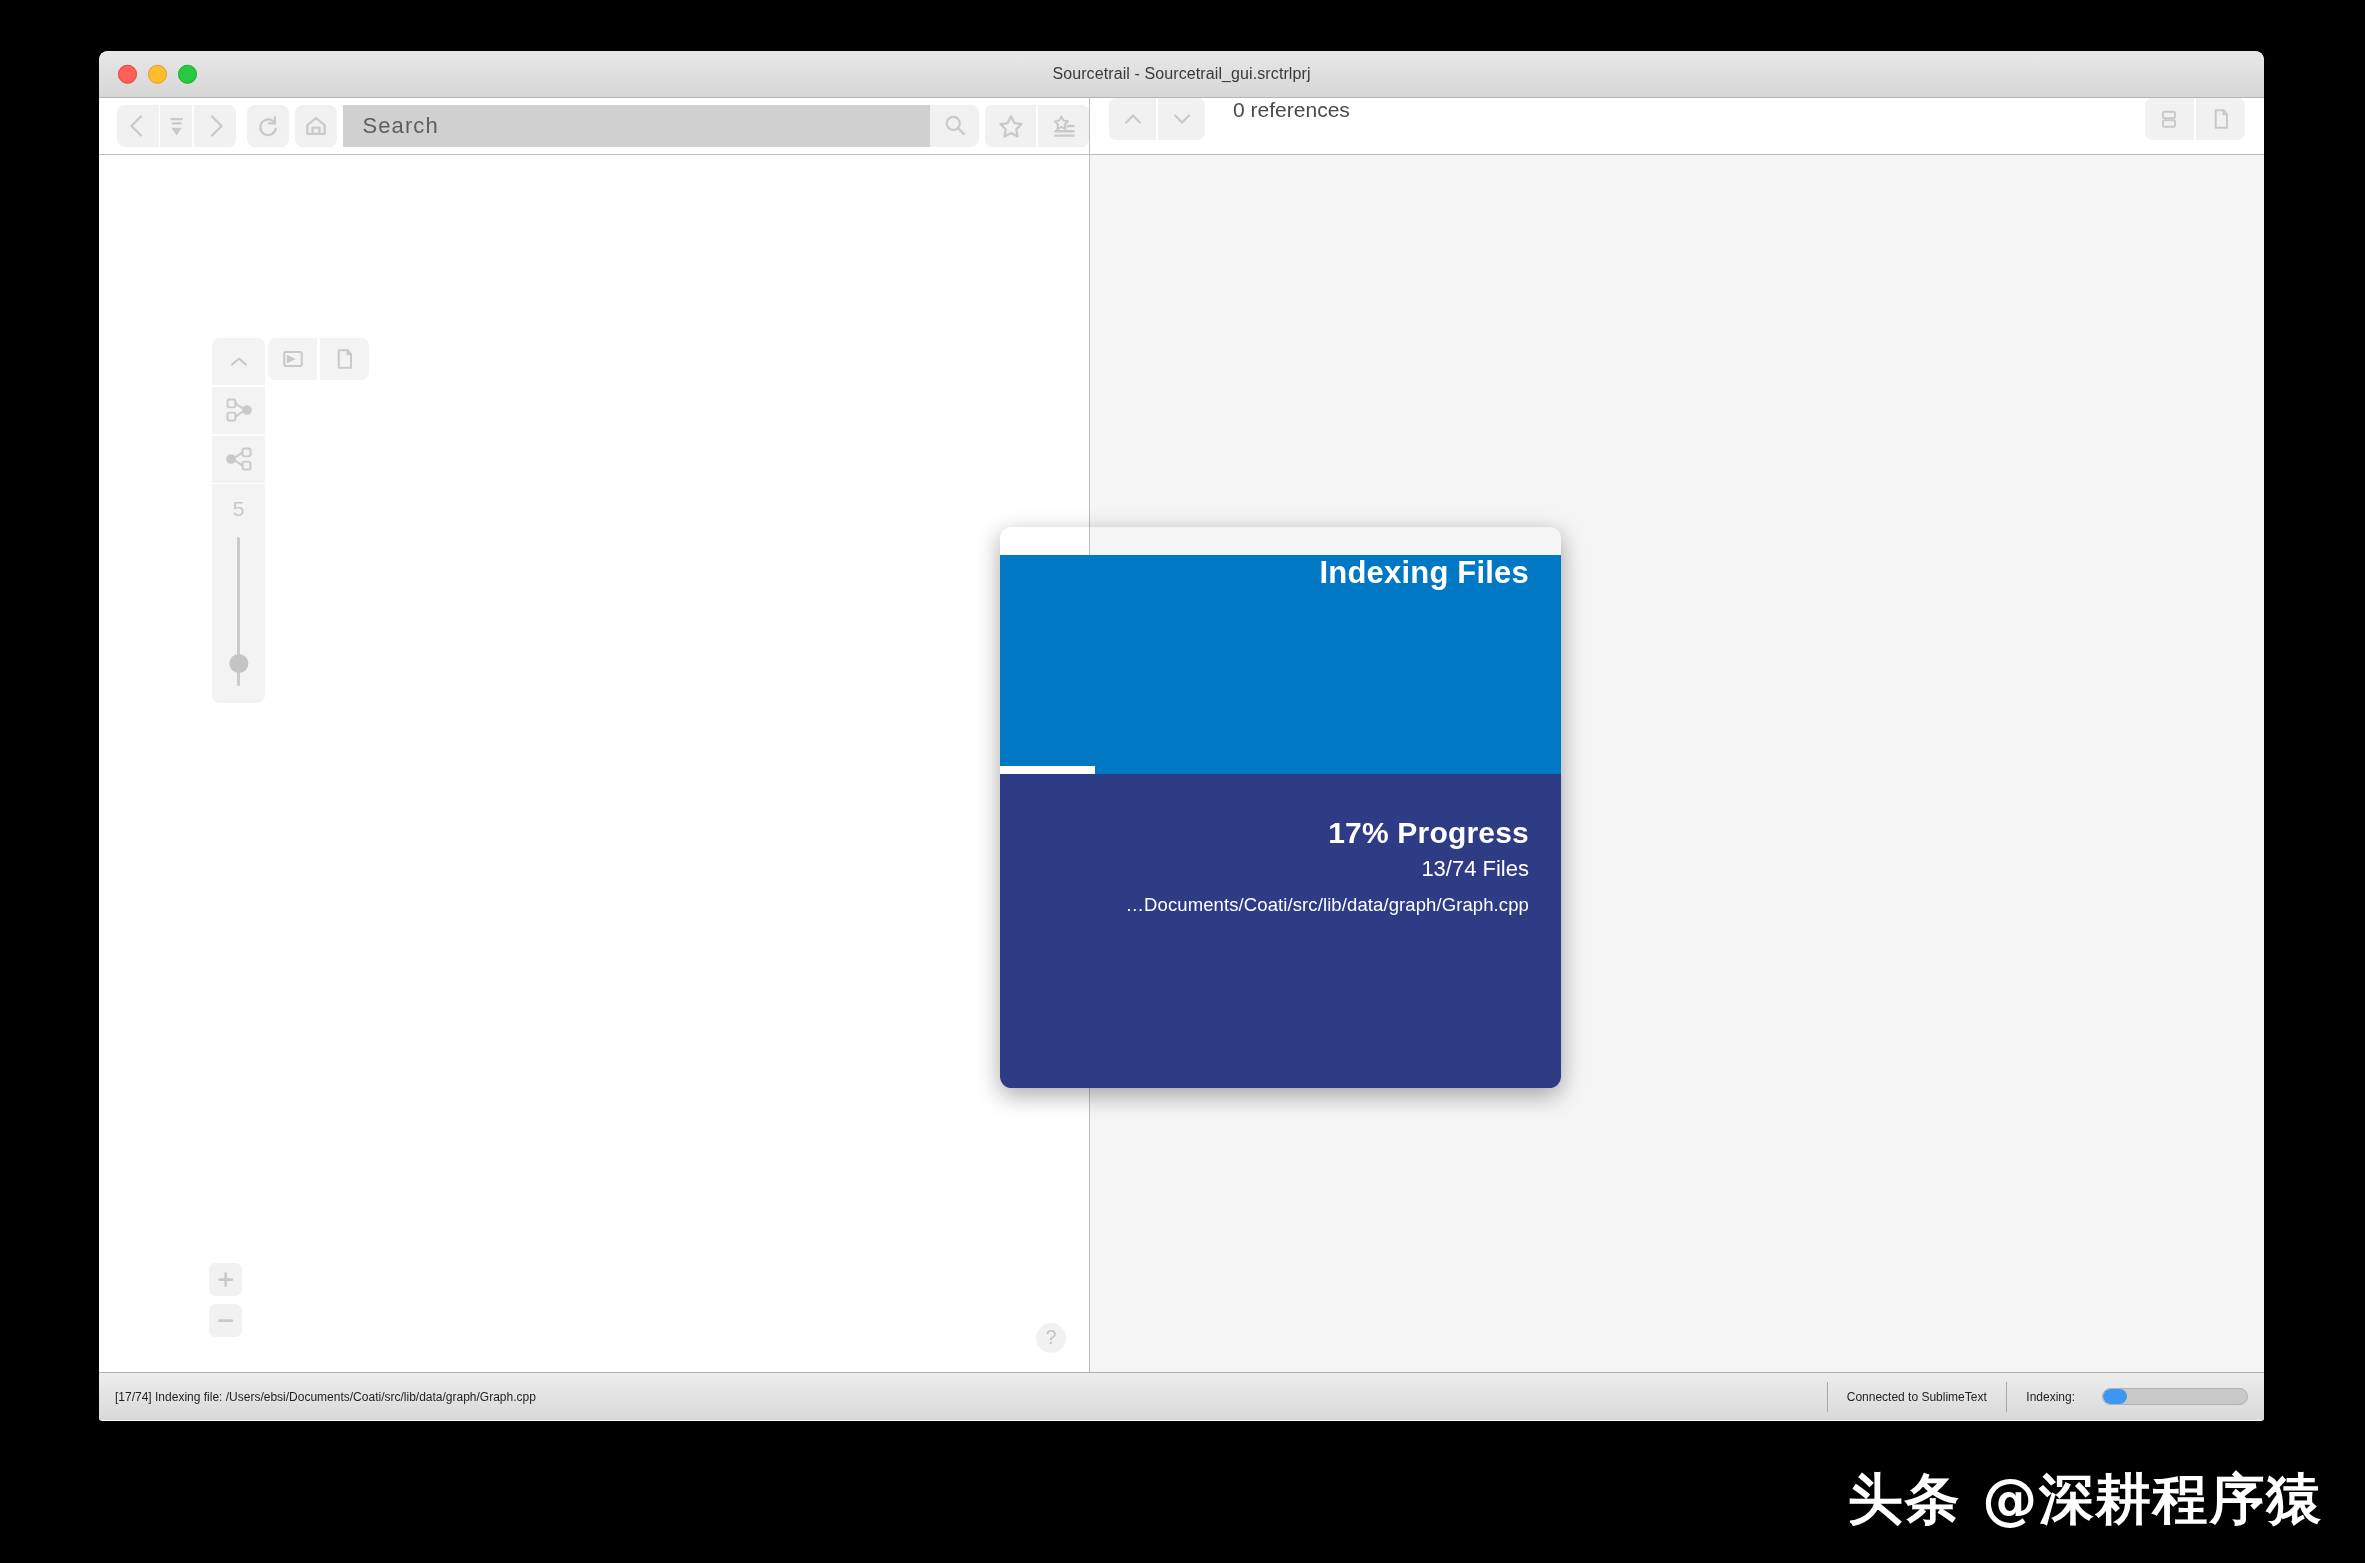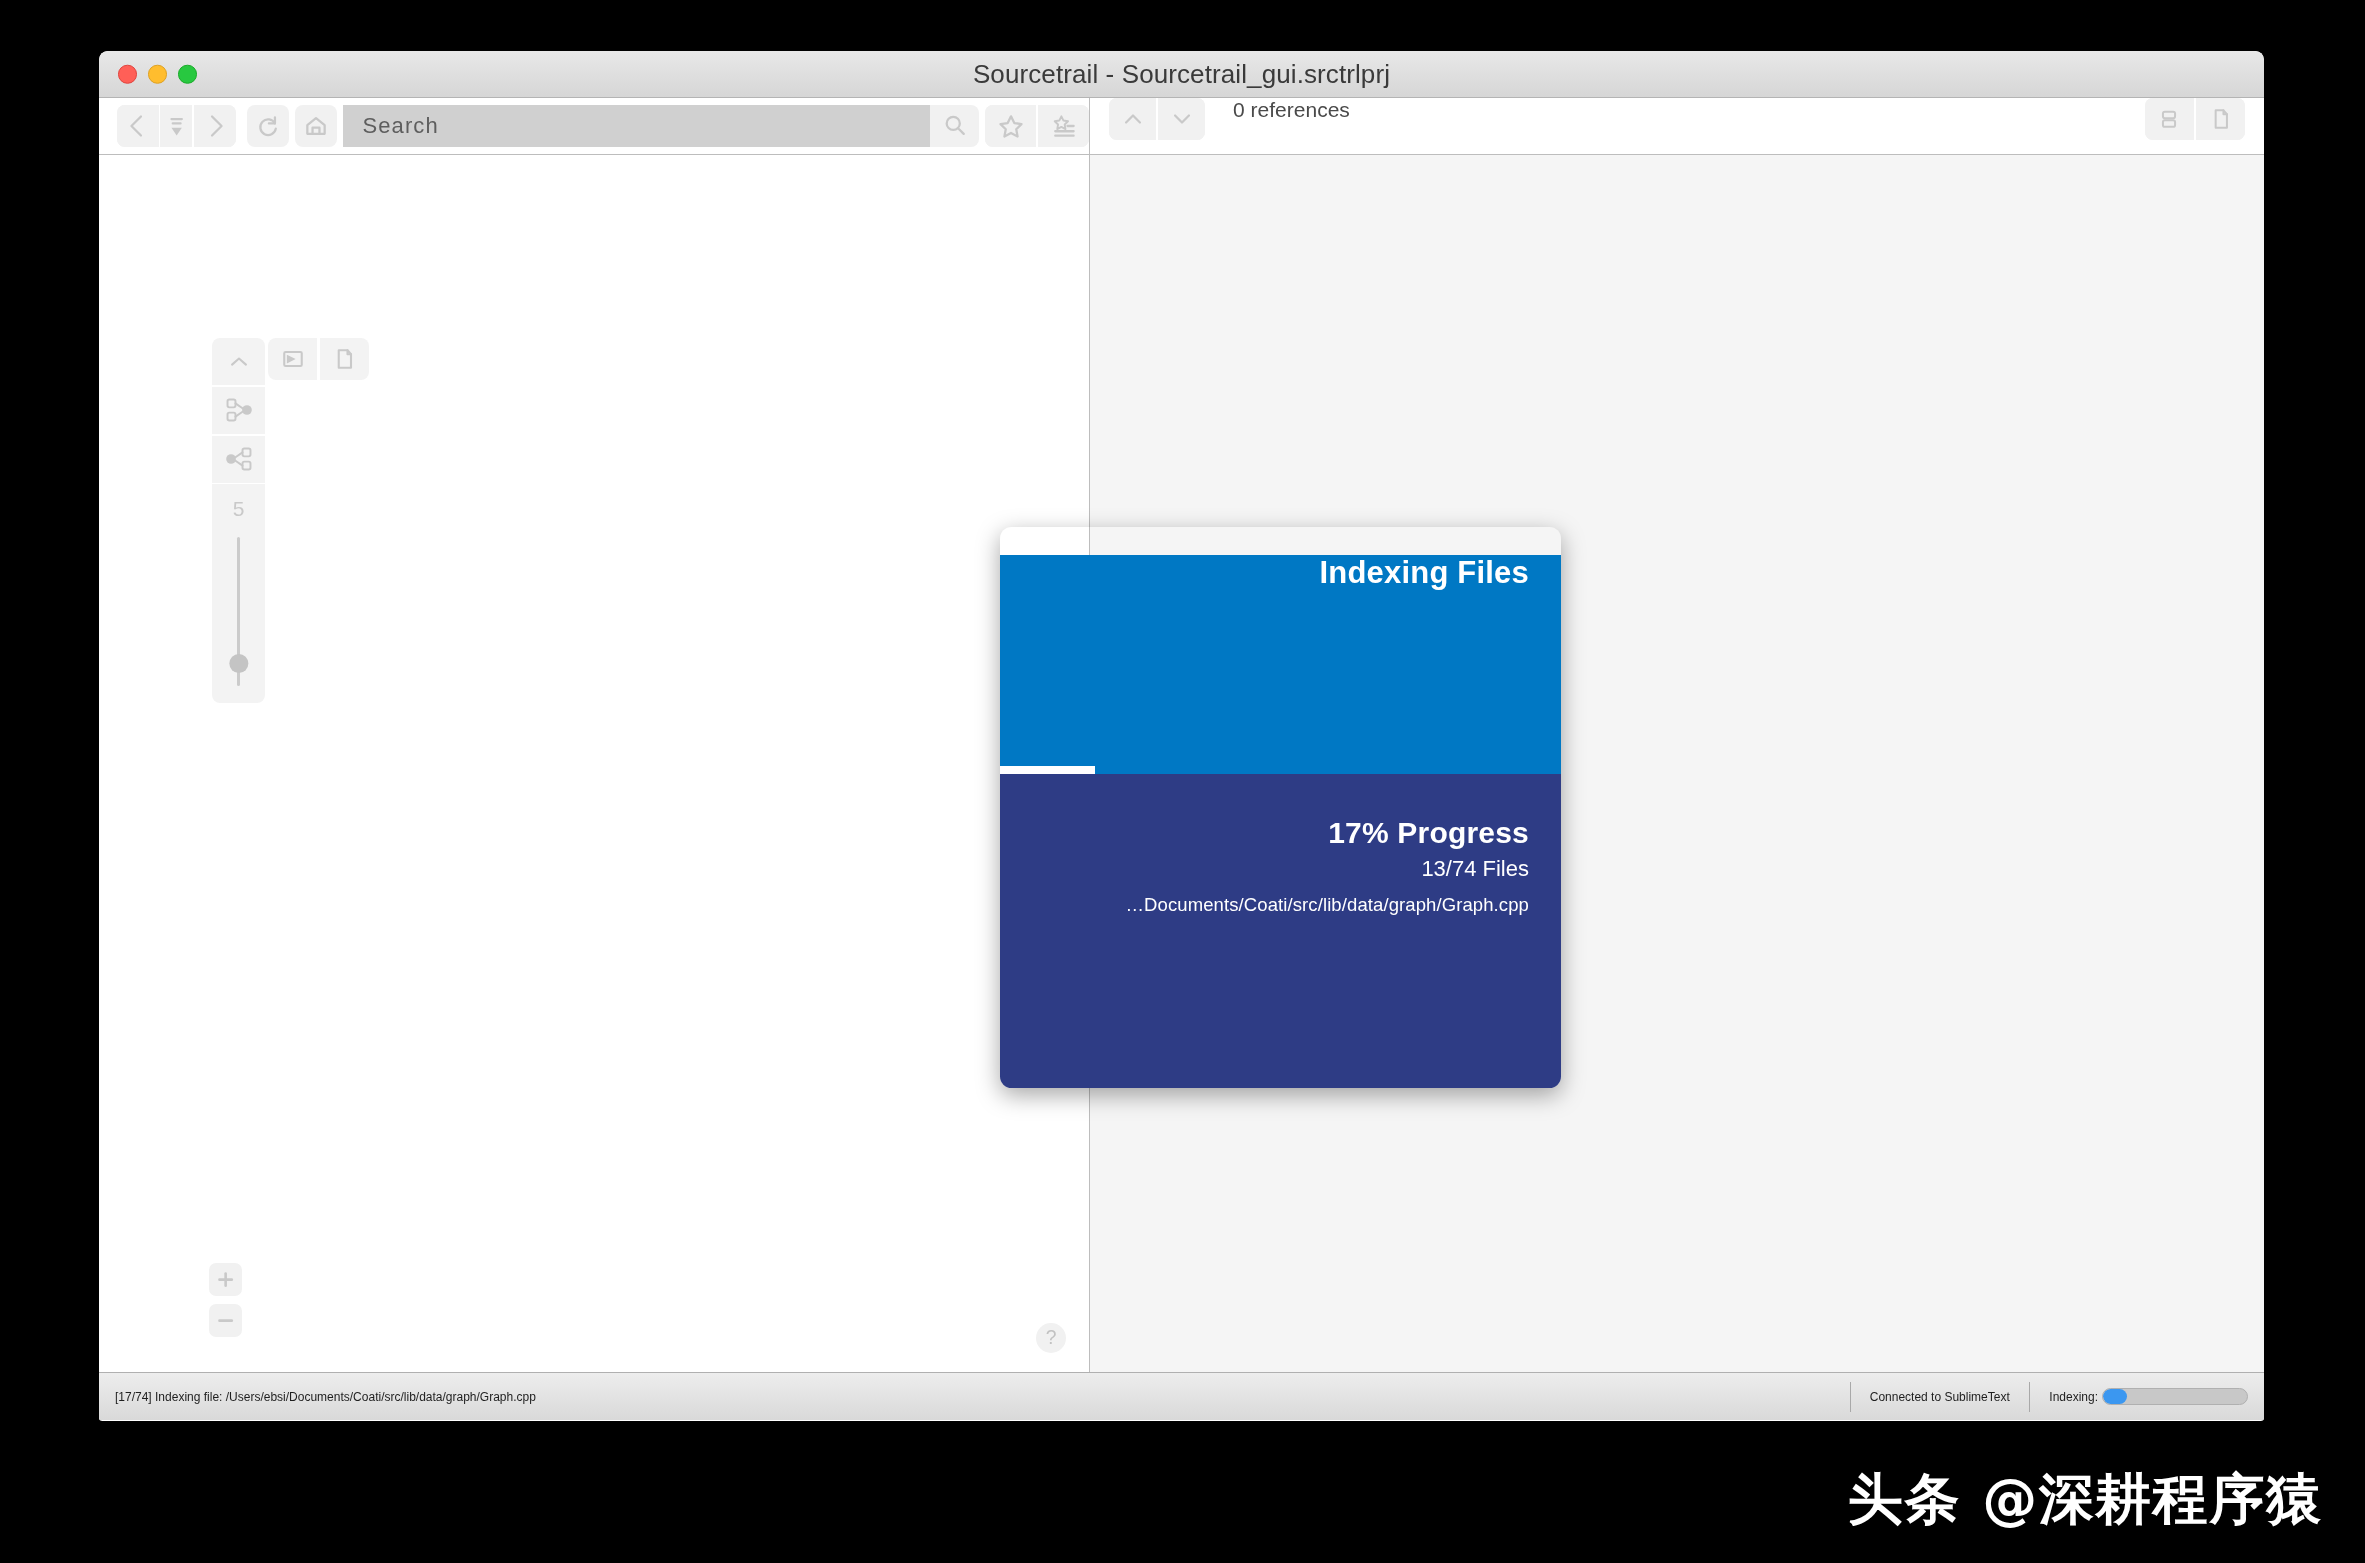--- a/index.html
+++ b/index.html
@@ -36,21 +36,21 @@
     transform: translateY(-50%);
     display: flex; gap: 11.4px;
   }
   .light { width: 18.5px; height: 18.5px; border-radius: 50%; }
   .light.red { background: #ff5f57; border: 0.9px solid #e0443e; }
   .light.yellow { background: #ffbd2e; border: 0.9px solid #dea123; }
   .light.green { background: #28c840; border: 0.9px solid #1aab29; }
   #window-title {
     width: 100%;
     text-align: center;
-    font-size: 26px;
+    font-size: 16px;
     color: #3a3a3a;
     letter-spacing: 0.1px;
   }
 
   
   #toolbars {
     display: flex;
     height: 57px;
     background: #ffffff;
     border-bottom: 0.9px solid #bdbdbd;
@@ -221,21 +221,21 @@
     padding: 0 16px;
     font-size: 12px;
     color: #1e1e1e;
   }
   #status-message { white-space: nowrap; }
   .status-sep {
     width: 0.9px; height: 30px;
     background: #a9a9a9;
     margin: 0 19.3px;
   }
-  #indexing-label { margin-right: 4px; }
+  #indexing-label { margin-right: 27px; }
   #indexing-bar-track {
     width: 146px; height: 17.6px;
     border-radius: 8.8px;
     background: #c8c8c8;
     border: 0.9px solid #b0b0b0;
     overflow: hidden;
   }
   #indexing-bar-fill {
     height: 100%;
     background: #3b97f0;

